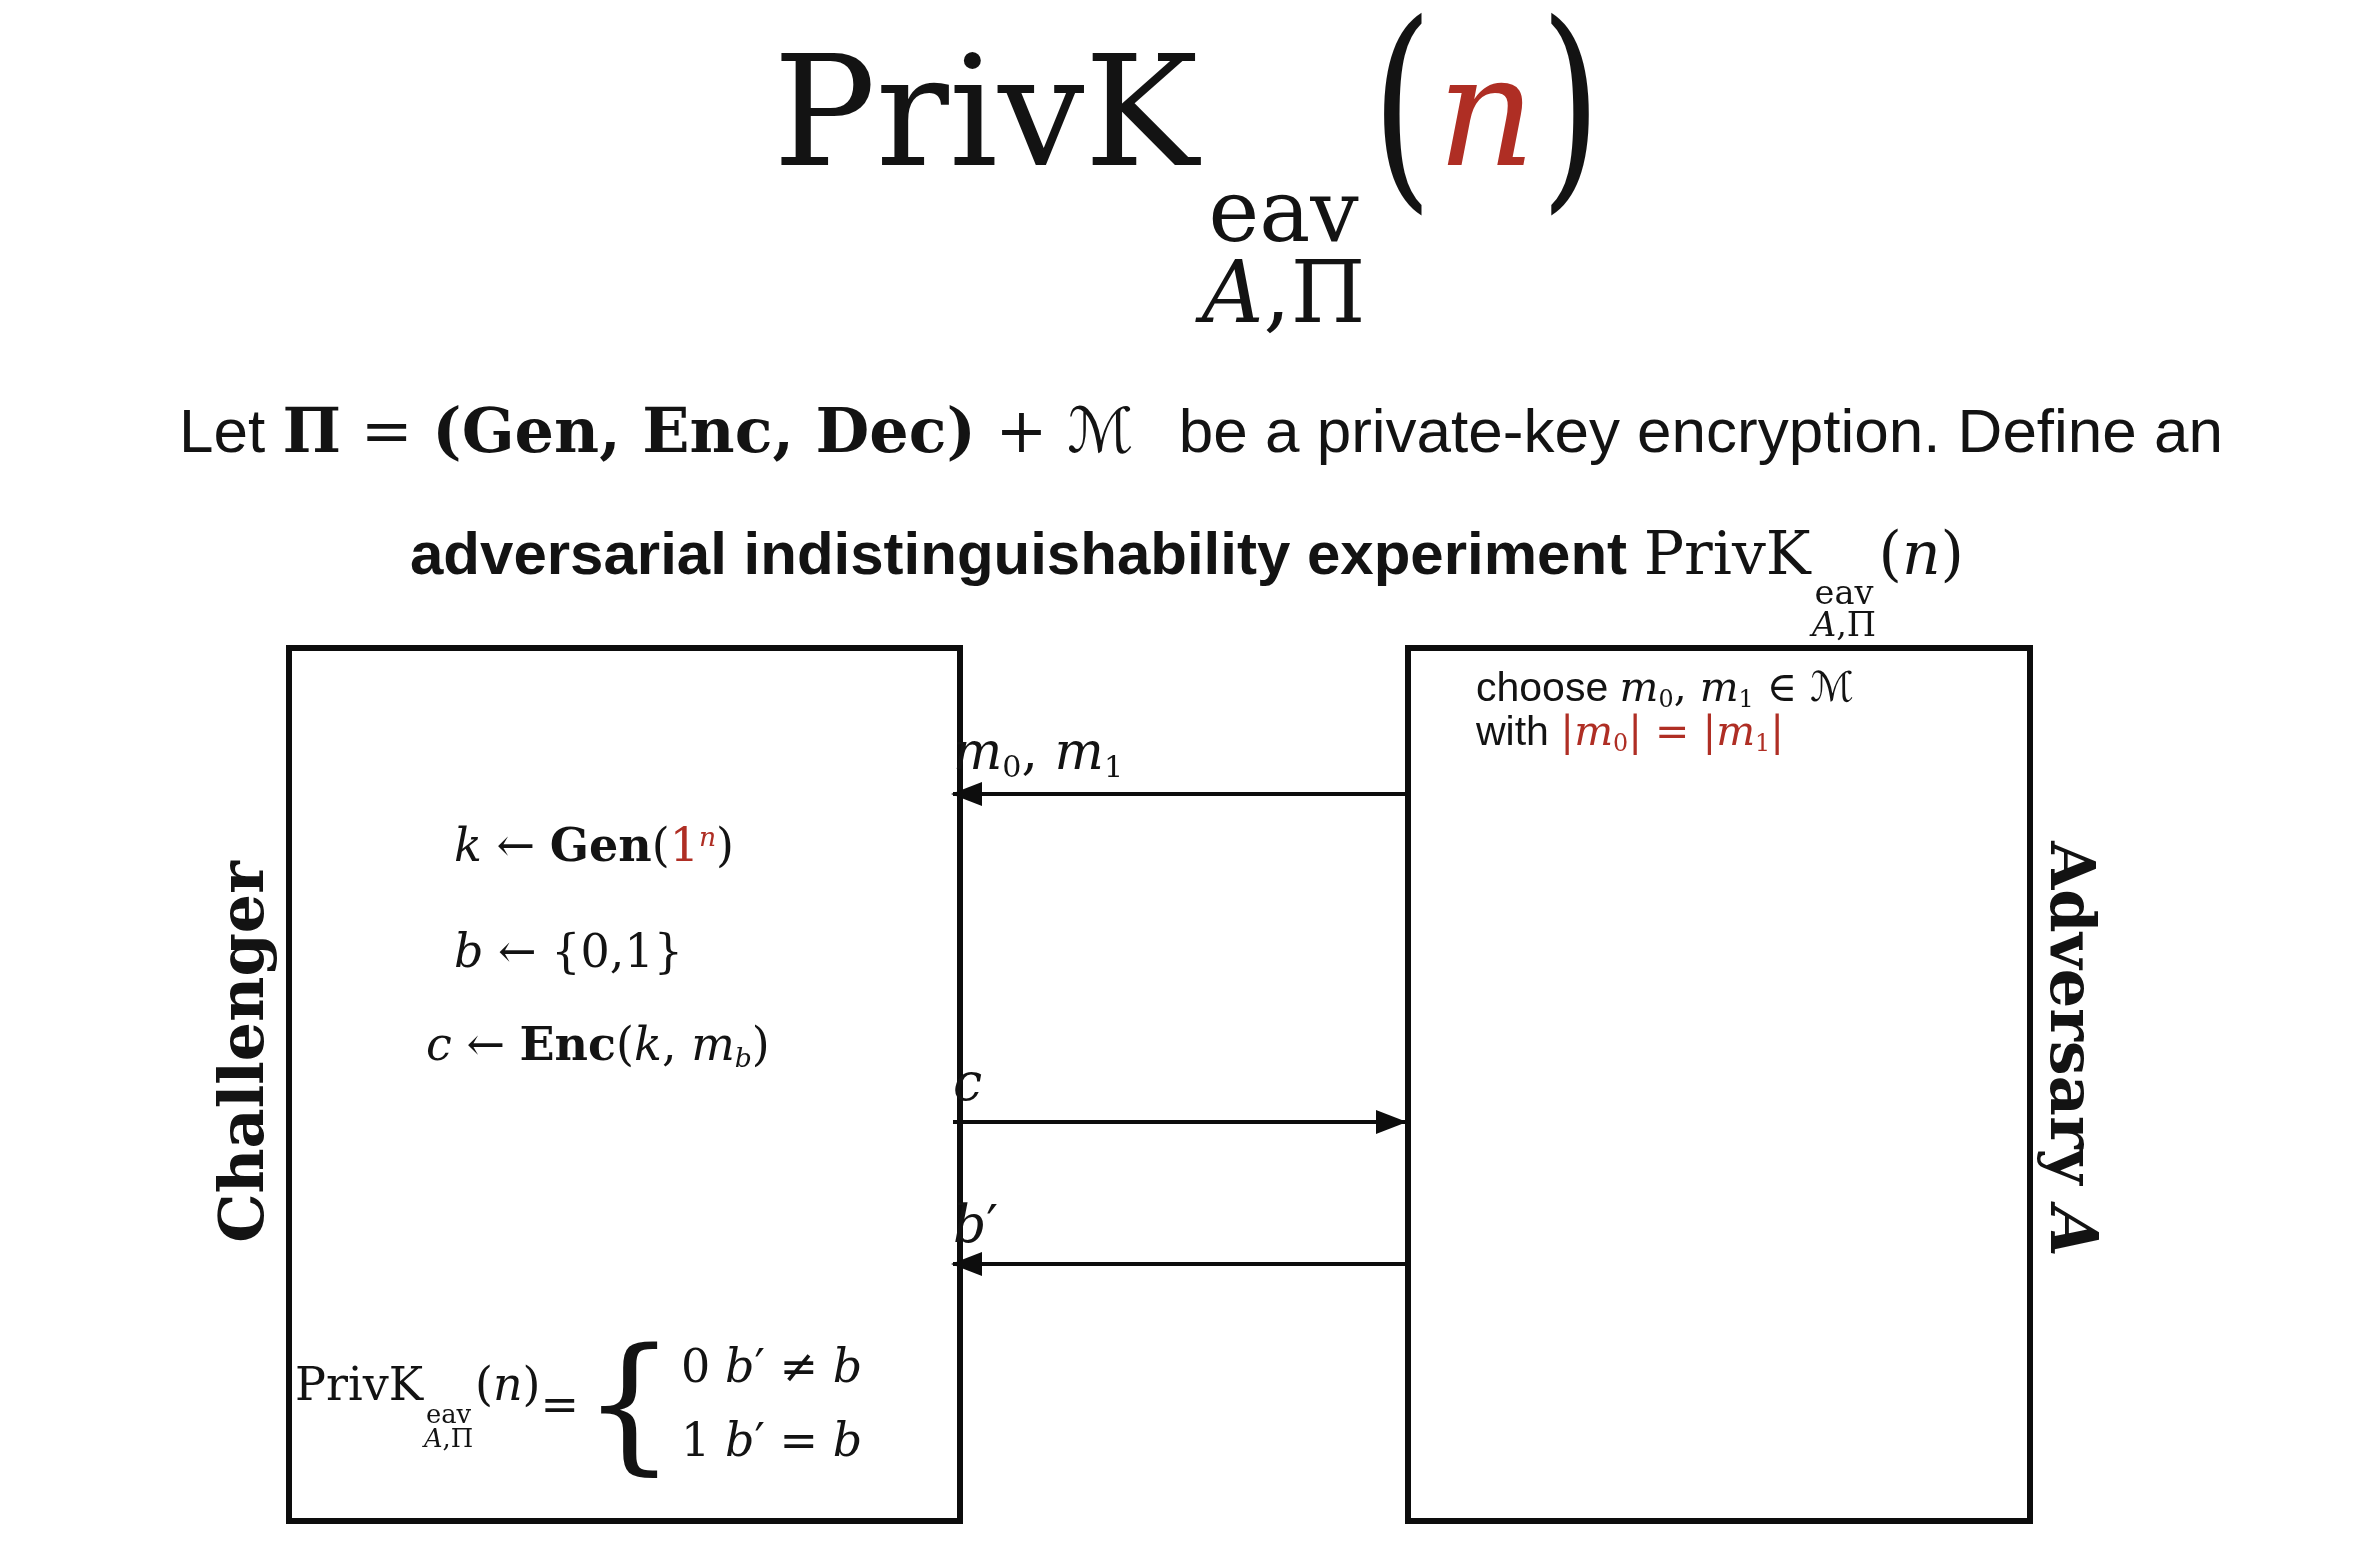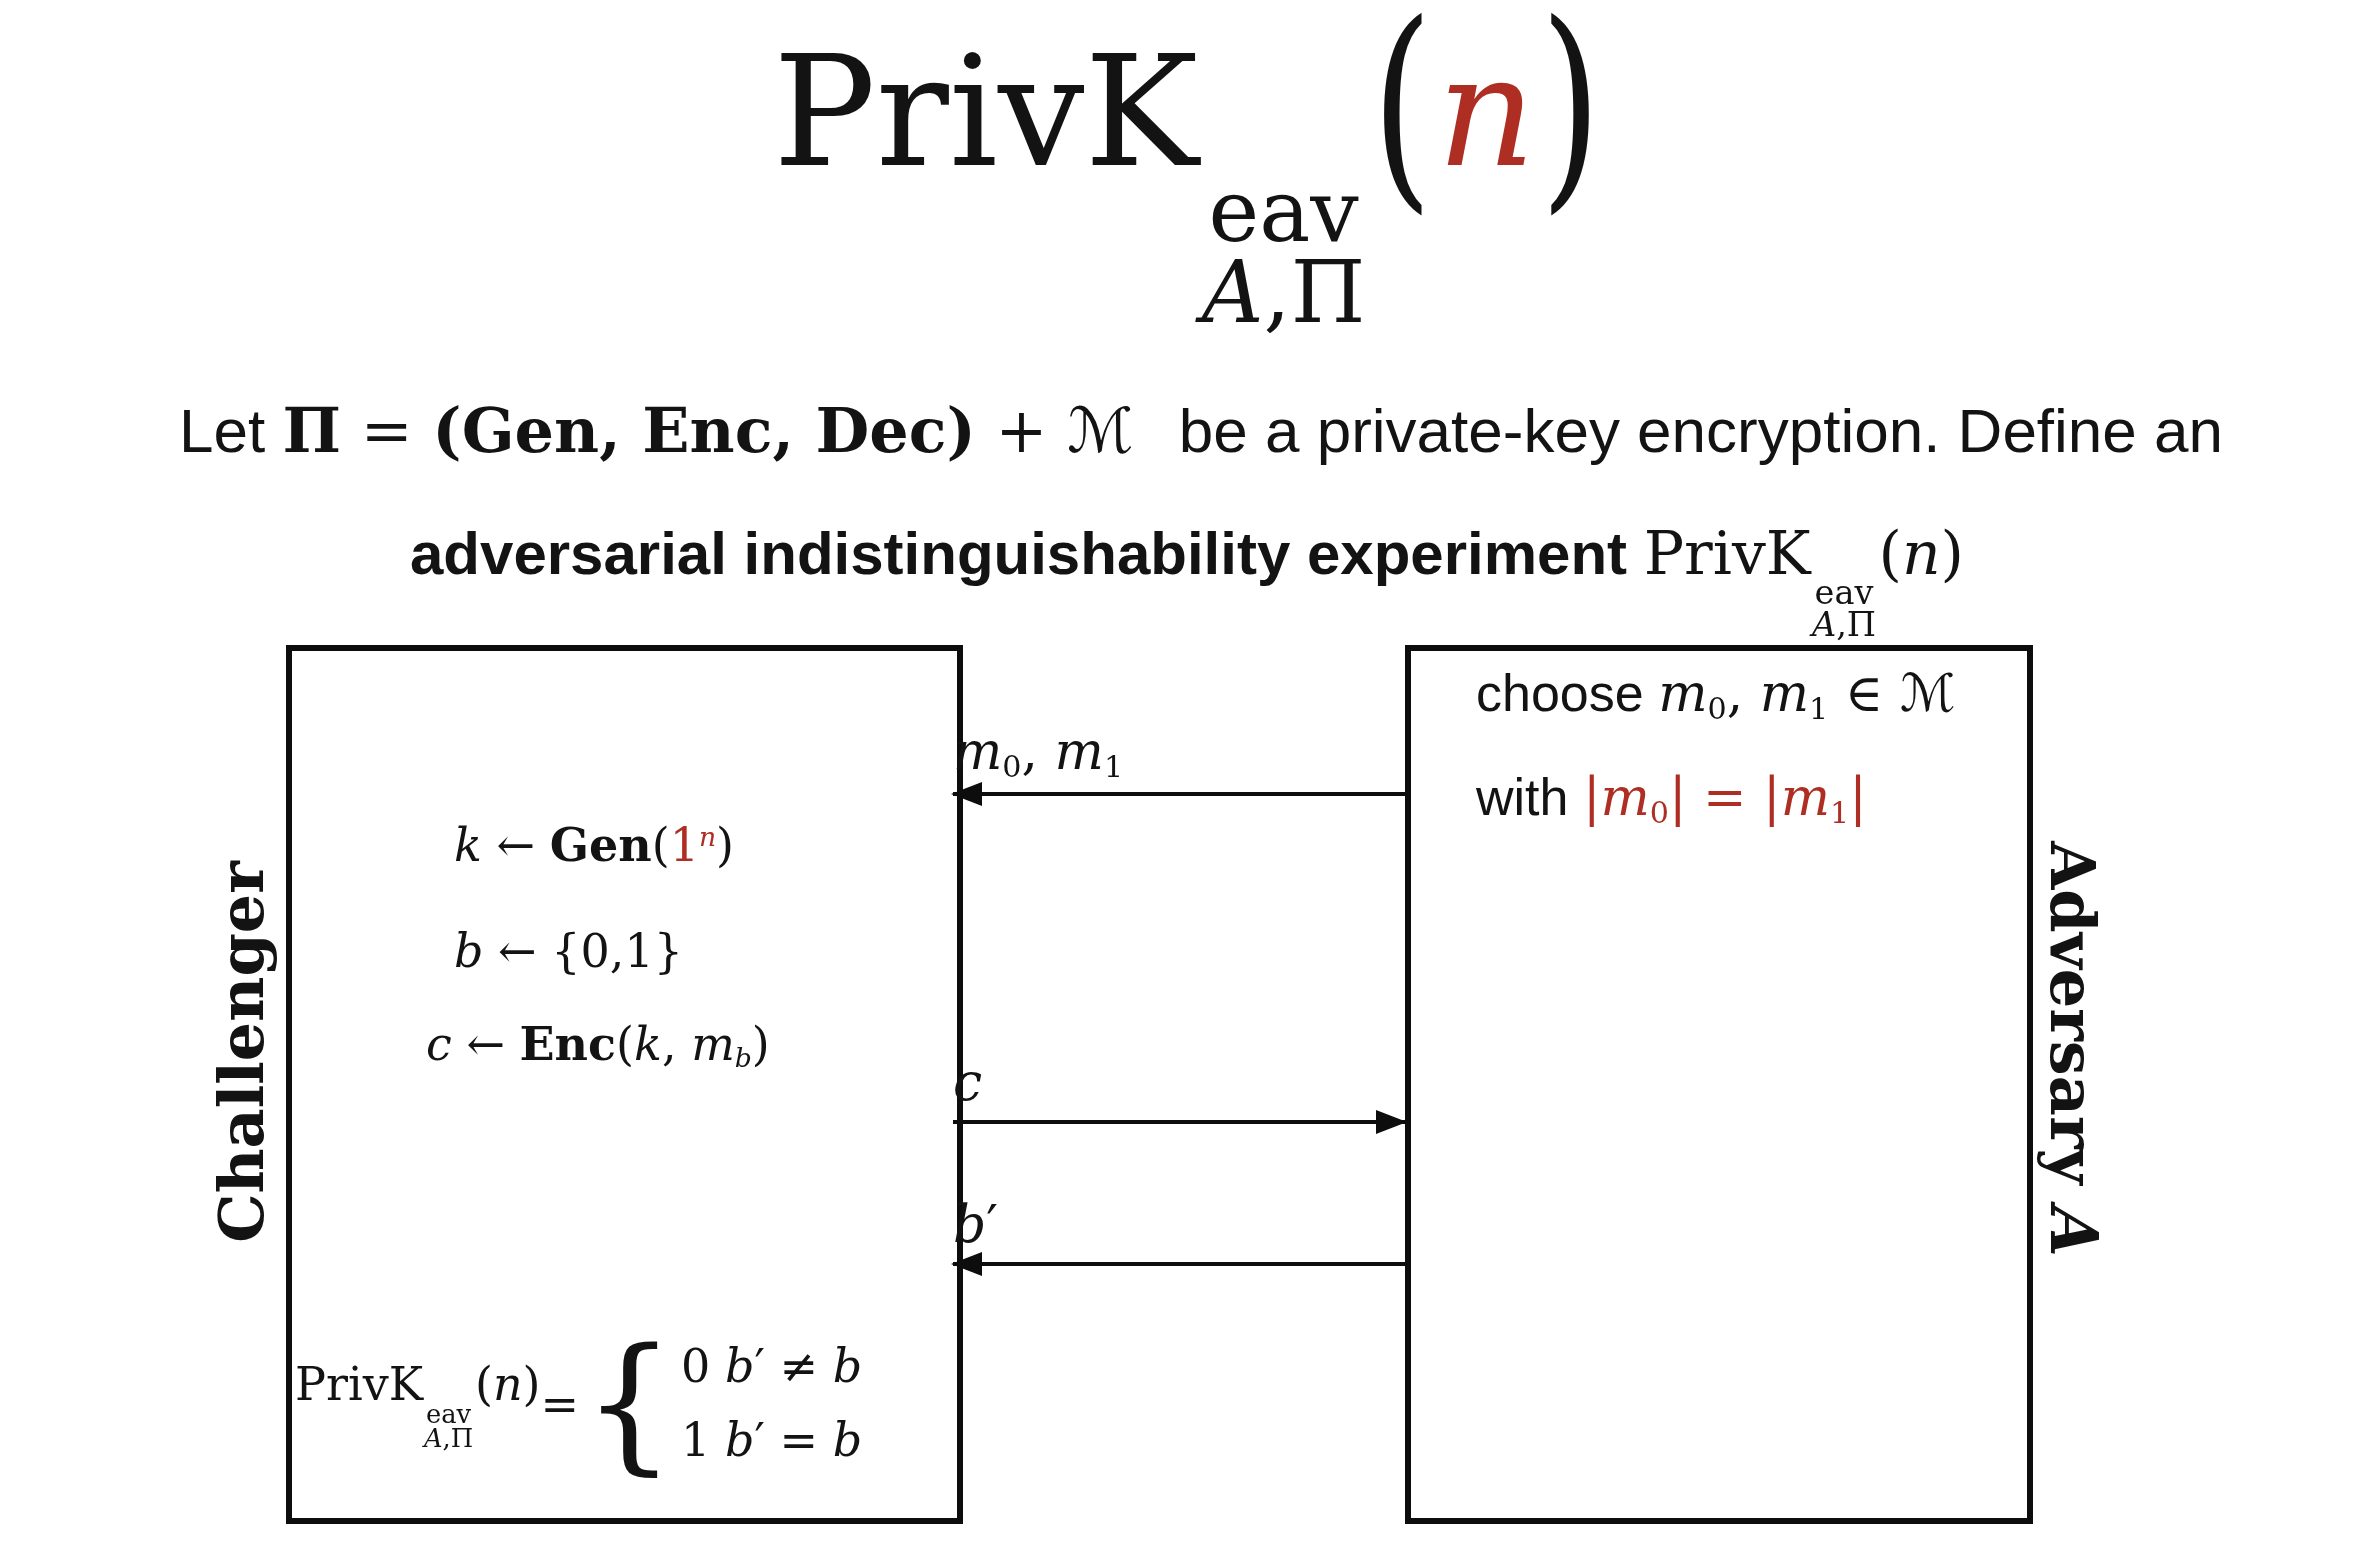--- a/index.html
+++ b/index.html
@@ -93,23 +93,23 @@
   .result .privk{font-size:1em;}
   .cases-brace{
     font-size:145px;line-height:.9;
     display:inline-block;transform:scaleY(1.02);
     margin:0 5.8px 0 3.9px;font-family:"DejaVu Serif",serif;
   }
   .cases{display:inline-flex;flex-direction:column;line-height:1.6;}
   .case-row{white-space:nowrap;}
 
   
-  .adv-note{position:absolute;font-size:52px;line-height:1.15;white-space:nowrap;}
+  .adv-note{position:absolute;font-size:41px;line-height:1.15;white-space:nowrap;}
   .adv-note-1{left:1448px;top:664px;}
-  .adv-note-2{left:1448px;top:768px;text-align:center;}
+  .adv-note-2{left:1448px;top:708px;text-align:center;}
 
   
   .msg{position:absolute;left:953px;width:452px;}
   .msg-label{
     text-align:left;font-size:52px;line-height:1.15;
     margin-bottom:7.7px;white-space:nowrap;
   }
   .msg-line{position:relative;height:3.9px;background:#0d0d0d;}
   .head{position:absolute;top:50%;width:0;height:0;transform:translateY(-50%);}
   .head-left{

